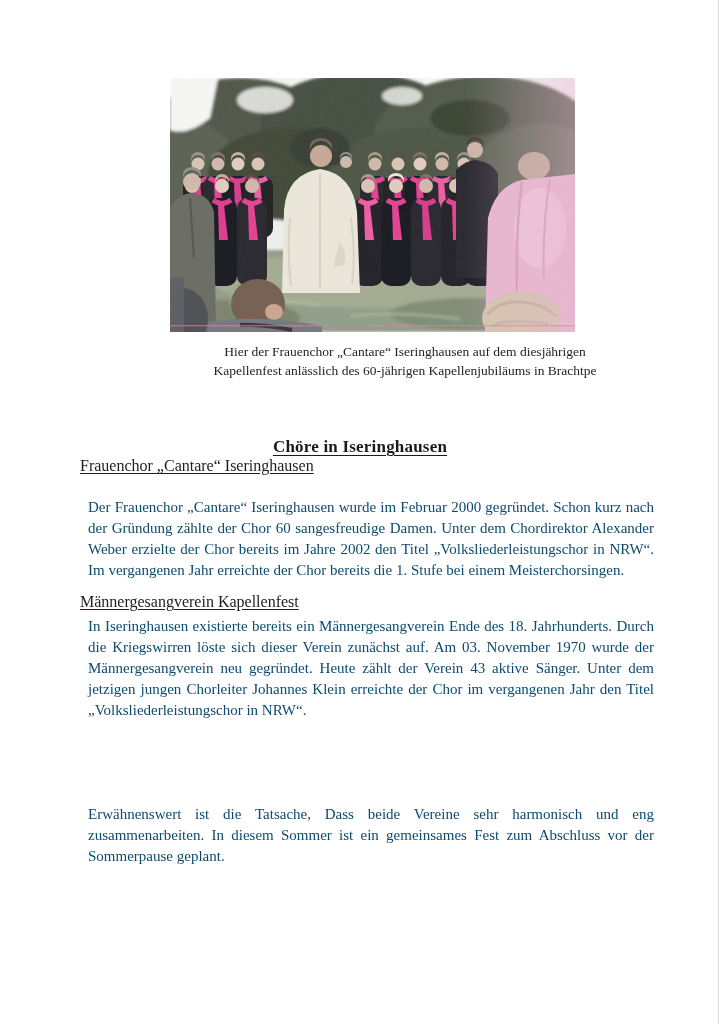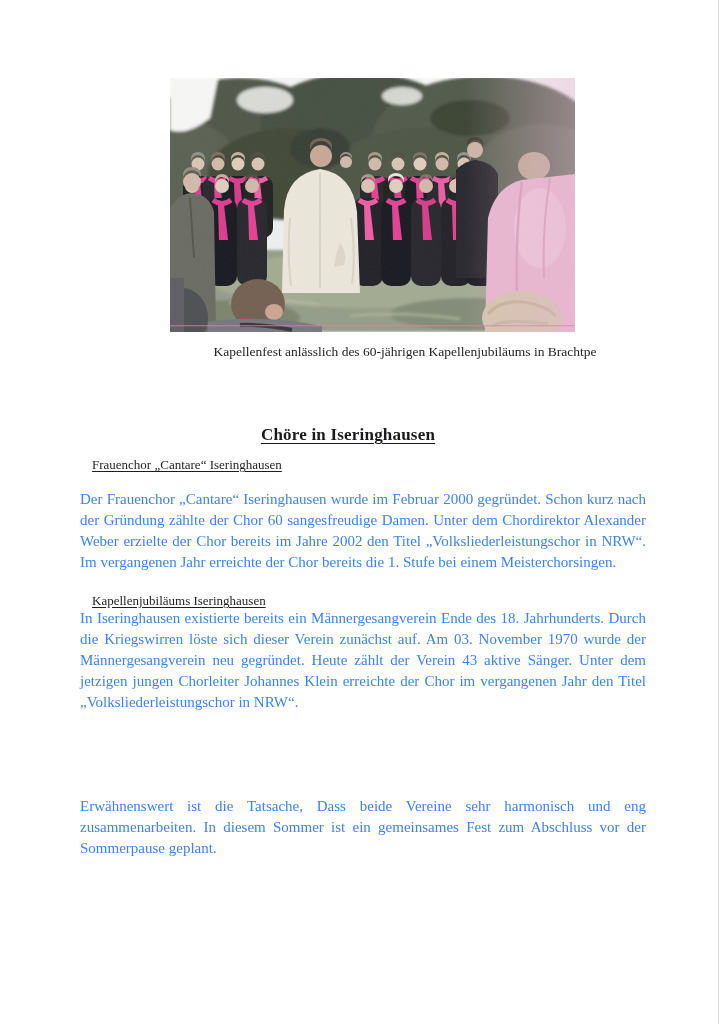--- a/index.html
+++ b/index.html
@@ -30,52 +30,52 @@
     text-align: center;
     font-size: 13.5px;
     line-height: 19px;
     color: #232325;
   }
   .doc-title {
     position: absolute;
     left: 0;
     top: 421px;
     width: 688px;
-    margin: 4px;
+    margin: 16px;
     text-align: center;
     font-size: 17px;
     font-weight: bold;
     text-decoration: underline;
     text-underline-offset: 3px;
     letter-spacing: 0.2px;
     color: #1a1a1c;
   }
   .heading {
     position: absolute;
-    left: 92px;
+    left: 80px;
     width: 566px;
     margin: 0;
-    font-size: 13px;
+    font-size: 16px;
     font-weight: normal;
     text-decoration: underline;
     text-underline-offset: 2px;
     color: #1e1e20;
   }
   .heading-1 { top: 457px; }
   .heading-2 { top: 593px; }
   .para {
     position: absolute;
     left: 80px;
     width: 566px;
-    margin: 0;
+    margin: 8px;
     font-size: 15px;
     line-height: 21px;
     text-align: justify;
     text-justify: inter-word;
-    color: #3b82f6;
+    color: #0c4a6e;
   }
   .para-1 { top: 489px; }
   .para-2 { top: 608px; }
   .para-3 { top: 748px; }
   .para-4 { top: 796px; }
   .scan-line {
     position: absolute;
     left: 718px;
     top: 0;
     width: 1px;
@@ -292,27 +292,28 @@
       </g>
 
       <rect x="295" y="0" width="110" height="254" fill="url(#pinkgrad)"></rect>
       <rect x="0" y="0" width="405" height="254" fill="#ffffff" opacity="0.05"></rect>
       <rect x="0" y="247" width="405" height="1.4" fill="#d884a6" opacity="0.6"></rect>
       <rect x="0" y="0" width="405" height="254" fill="#888888" filter="url(#grainF)" opacity="0.5"></rect>
     </svg>
   </figure>
 
   <div class="caption">
+    <div>Hier der Frauenchor „Cantare“ Iseringhausen auf dem diesjährigen</div>
     <div>Kapellenfest anlässlich des 60-jährigen Kapellenjubiläums in Brachtpe</div>
   </div>
 
   <h1 class="doc-title">Chöre in Iseringhausen</h1>
 
   <h2 class="heading heading-1">Frauenchor „Cantare“ Iseringhausen</h2>
   <p class="para para-1">Der Frauenchor „Cantare“ Iseringhausen wurde im Februar 2000 gegründet. Schon kurz nach der Gründung zählte der Chor 60 sangesfreudige Damen. Unter dem Chordirektor Alexander Weber erzielte der Chor bereits im Jahre 2002 den Titel „Volksliederleistungschor in NRW“. Im vergangenen Jahr erreichte der Chor bereits die 1. Stufe bei einem Meisterchorsingen.</p>
 
-  <h2 class="heading heading-2">Kapellenjubiläums Iseringhausen</h2>
+  <h2 class="heading heading-2">Männergesangverein Kapellenfest</h2>
   <p class="para para-2">In Iseringhausen existierte bereits ein Männergesangverein Ende des 18. Jahrhunderts. Durch die Kriegswirren löste sich dieser Verein zunächst auf. Am 03. November 1970 wurde der Männergesangverein neu gegründet. Heute zählt der Verein 43 aktive Sänger. Unter dem jetzigen jungen Chorleiter Johannes Klein erreichte der Chor im vergangenen Jahr den Titel „Volksliederleistungschor in NRW“.</p>
 
   <p class="para para-4">Erwähnenswert ist die Tatsache, Dass beide Vereine sehr harmonisch und eng zusammenarbeiten. In diesem Sommer ist ein gemeinsames Fest zum Abschluss vor der Sommerpause geplant.</p>
 
   <div class="scan-line"></div>
 </div>
 
 </body></html>

